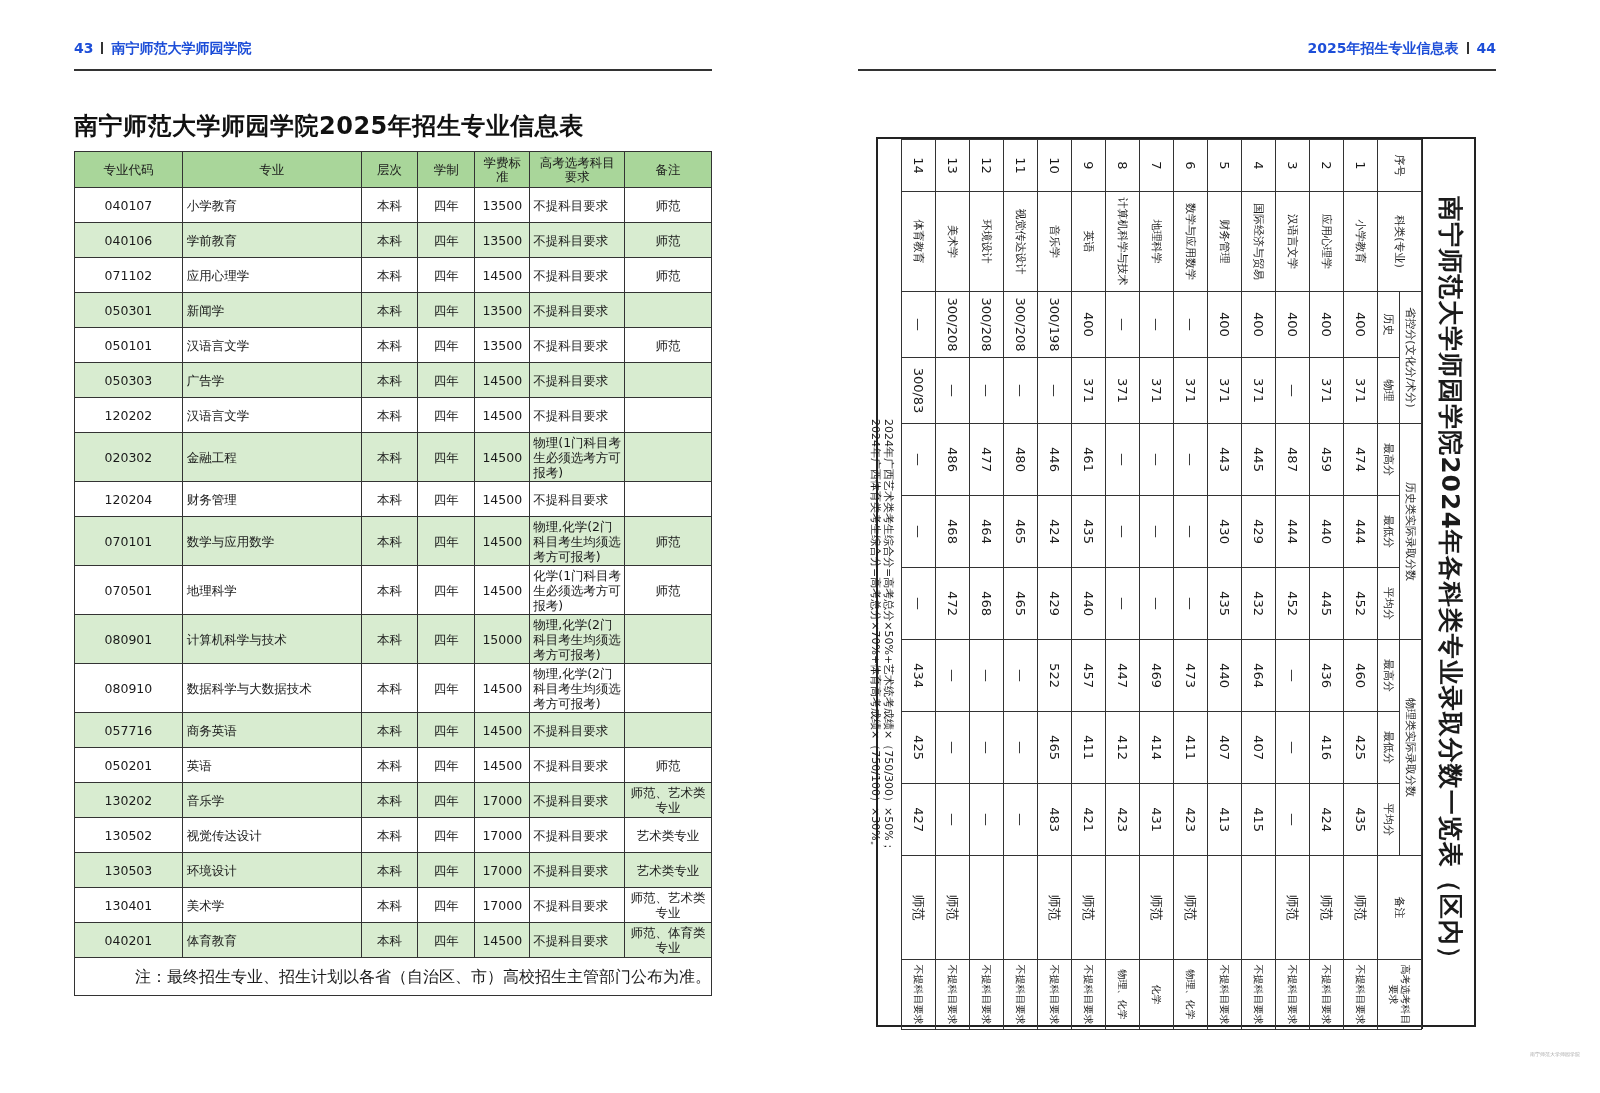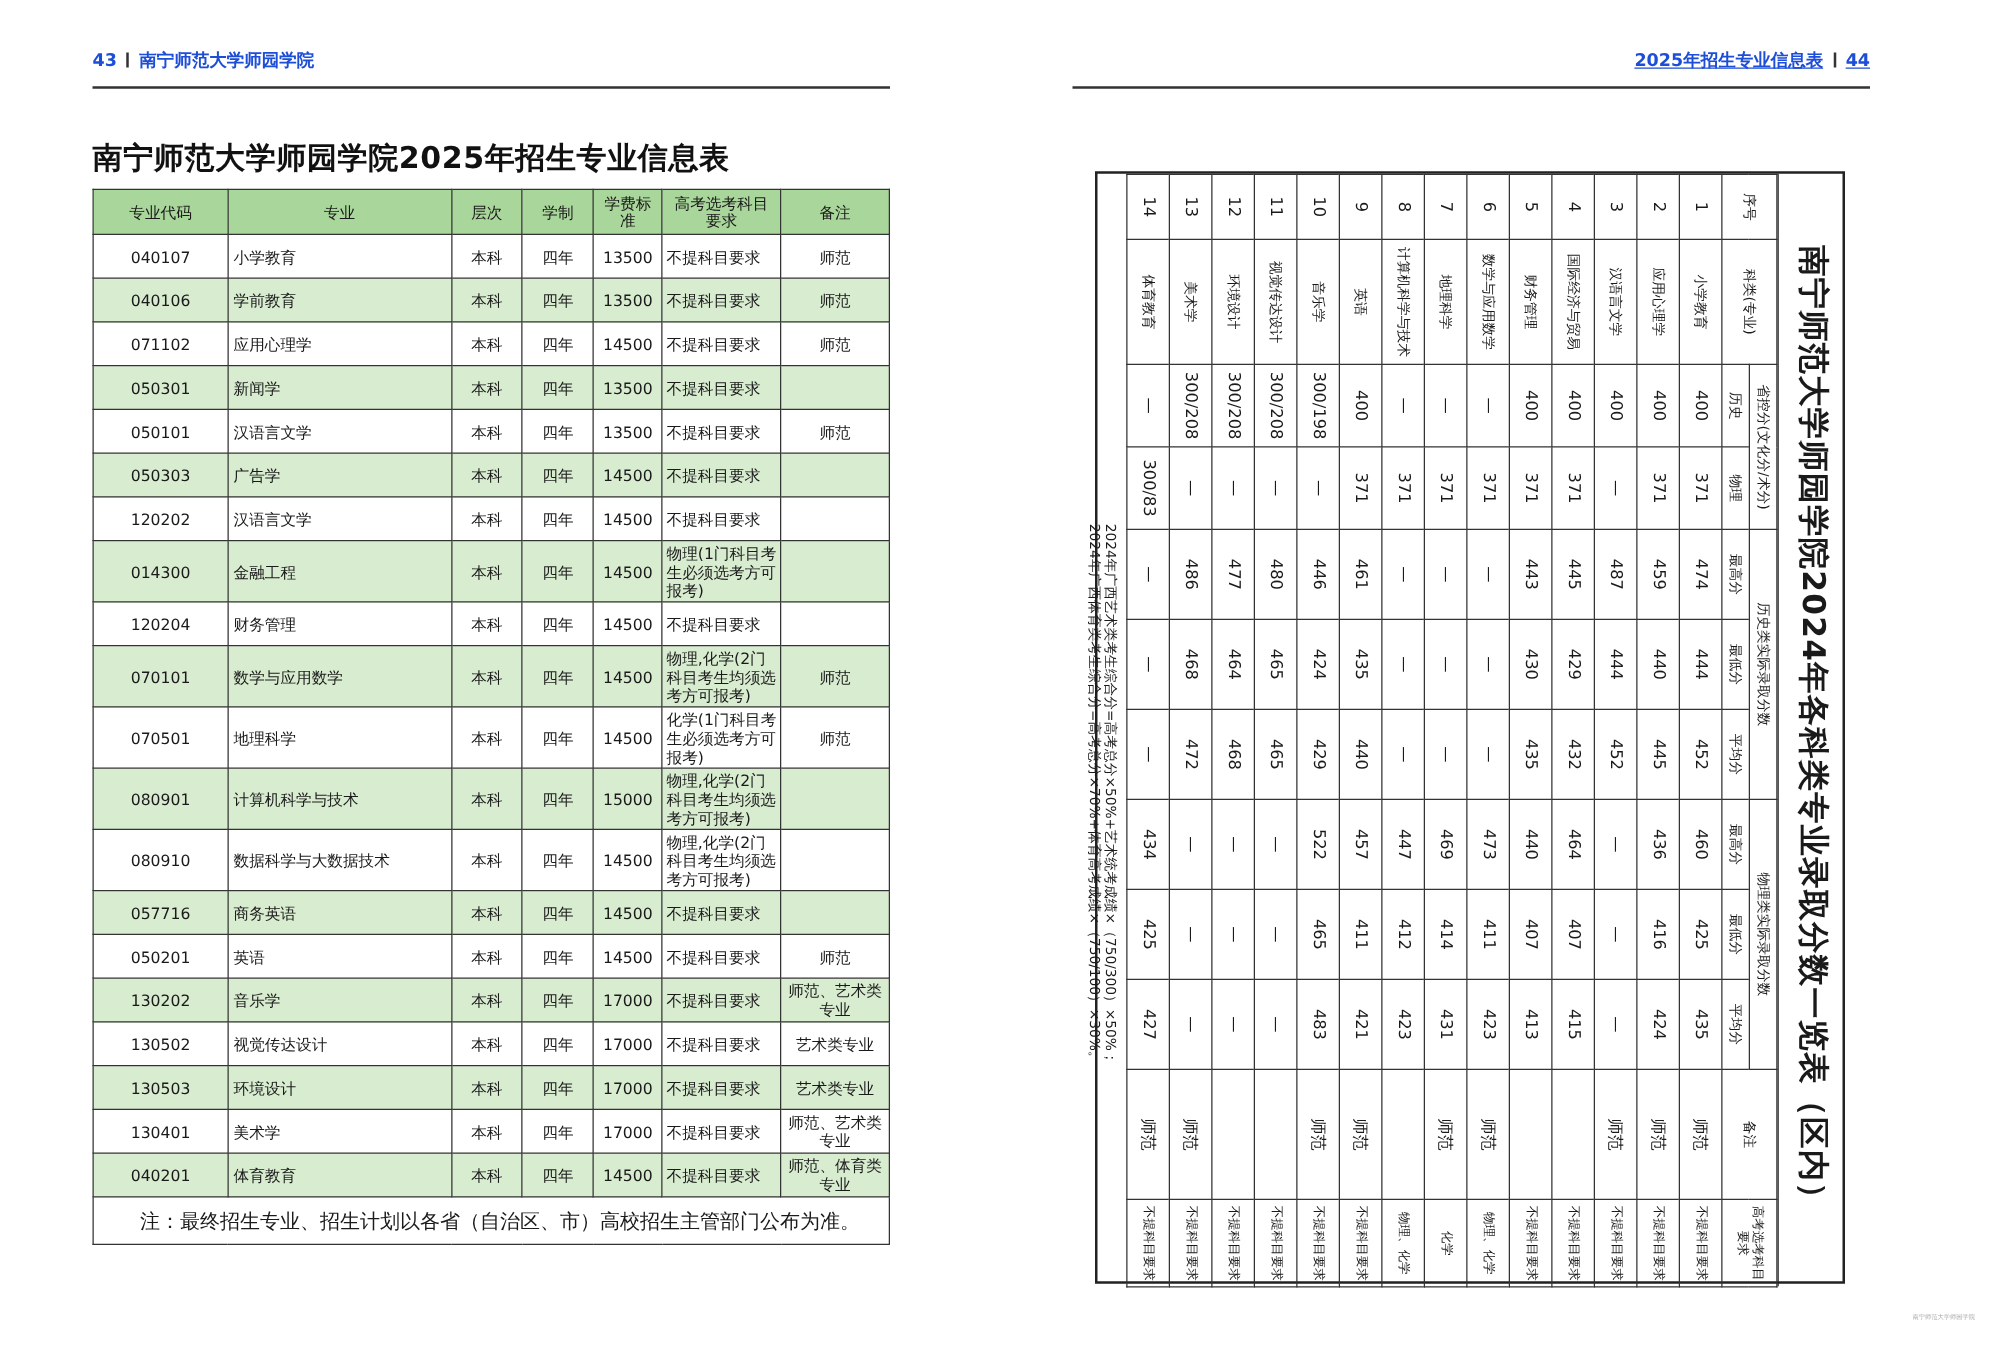--- a/index.html
+++ b/index.html
@@ -1,38 +1,38 @@
 <!DOCTYPE html>
 <html><head>
 <meta charset="utf-8">
 <style>
   * { box-sizing: border-box; margin: 0; padding: 0; }
   html, body { width: 1600px; height: 1093px; background: #ffffff; overflow: hidden; }
   body { font-family: "DejaVu Sans", "Liberation Sans", sans-serif; color: #1a1a1a; position: relative; }
 
   .page-header { position: absolute; top: 40px; font-size: 14px; font-weight: bold; color: #1d4ed8; }
   .page-header.left { left: 74px; }
-  .page-header.right { right: 104px; text-decoration: underline; }
+  .page-header.right { right: 104px; }
   .page-header .sep { display: inline-block; width: 2px; height: 12px; background: #333; margin: 0 8px; vertical-align: -1px; }
   .header-rule { position: absolute; top: 69px; height: 2px; background: #333; }
   .header-rule.left { left: 74px; width: 638px; }
   .header-rule.right { left: 858px; width: 638px; }
 
   .left-title { position: absolute; top: 110px; left: 74px; width: 638px; font-size: 24px; font-weight: bold; color: #111; letter-spacing: 0.5px; }
 
   table.majors { position: absolute; top: 151px; left: 74px; width: 638px; border-collapse: collapse; font-size: 12.5px; }
   table.majors th, table.majors td { border: 1.5px solid #333; }
   table.majors th { background: #a9d69a; font-weight: normal; text-align: center; height: 36px; line-height: 14px; font-size: 12.5px; }
   table.majors td { height: 35px; line-height: 15px; }
   table.majors tr.tall td { height: 49px; }
   table.majors tr:nth-child(even) td { background: #d8ecd0; }
   table.majors td.c { text-align: center; }
   table.majors td.l { text-align: left; padding-left: 4px; }
   table.majors td.req { text-align: left; padding-left: 3px; font-size: 12.5px; }
-  table.majors td.note-row { background: #ffffff !important; height: 38px; font-size: 16px; padding-left: 14px; text-align: center; }
+  table.majors td.note-row { background: #ffffff !important; height: 38px; font-size: 16px; padding-left: 14px; text-align: right; }
 
   
   .right-frame { position: absolute; left: 876px; top: 137px; width: 600px; height: 890px; border: 2px solid #222; }
   .rotator { position: absolute; left: 0; top: 0; width: 890px; height: 600px;
              transform-origin: 0 0; transform: translate(600px, 0) rotate(90deg); }
   .rot-title { height: 56px; line-height: 56px; text-align: center; font-size: 25px; font-weight: bold; letter-spacing: 1px; border-bottom: 1.5px solid #222; }
   table.scores { width: 100%; border-collapse: collapse; font-size: 12px; table-layout: fixed; }
   table.scores th, table.scores td { border: 1px solid #333; text-align: center; }
   table.scores th { font-weight: normal; font-size: 11px; height: 22px; }
   table.scores td { height: 34px; font-size: 13px; }
@@ -131,21 +131,21 @@
       <tr>
         <td class="c">120202</td>
         <td class="l">汉语言文学</td>
         <td class="c">本科</td>
         <td class="c">四年</td>
         <td class="c">14500</td>
         <td class="req">不提科目要求</td>
         <td class="c"></td>
       </tr>
       <tr class="tall">
-        <td class="c">014300</td>
+        <td class="c">020302</td>
         <td class="l">金融工程</td>
         <td class="c">本科</td>
         <td class="c">四年</td>
         <td class="c">14500</td>
         <td class="req">物理(1门科目考生必须选考方可报考)</td>
         <td class="c"></td>
       </tr>
       <tr>
         <td class="c">120204</td>
         <td class="l">财务管理</td>

